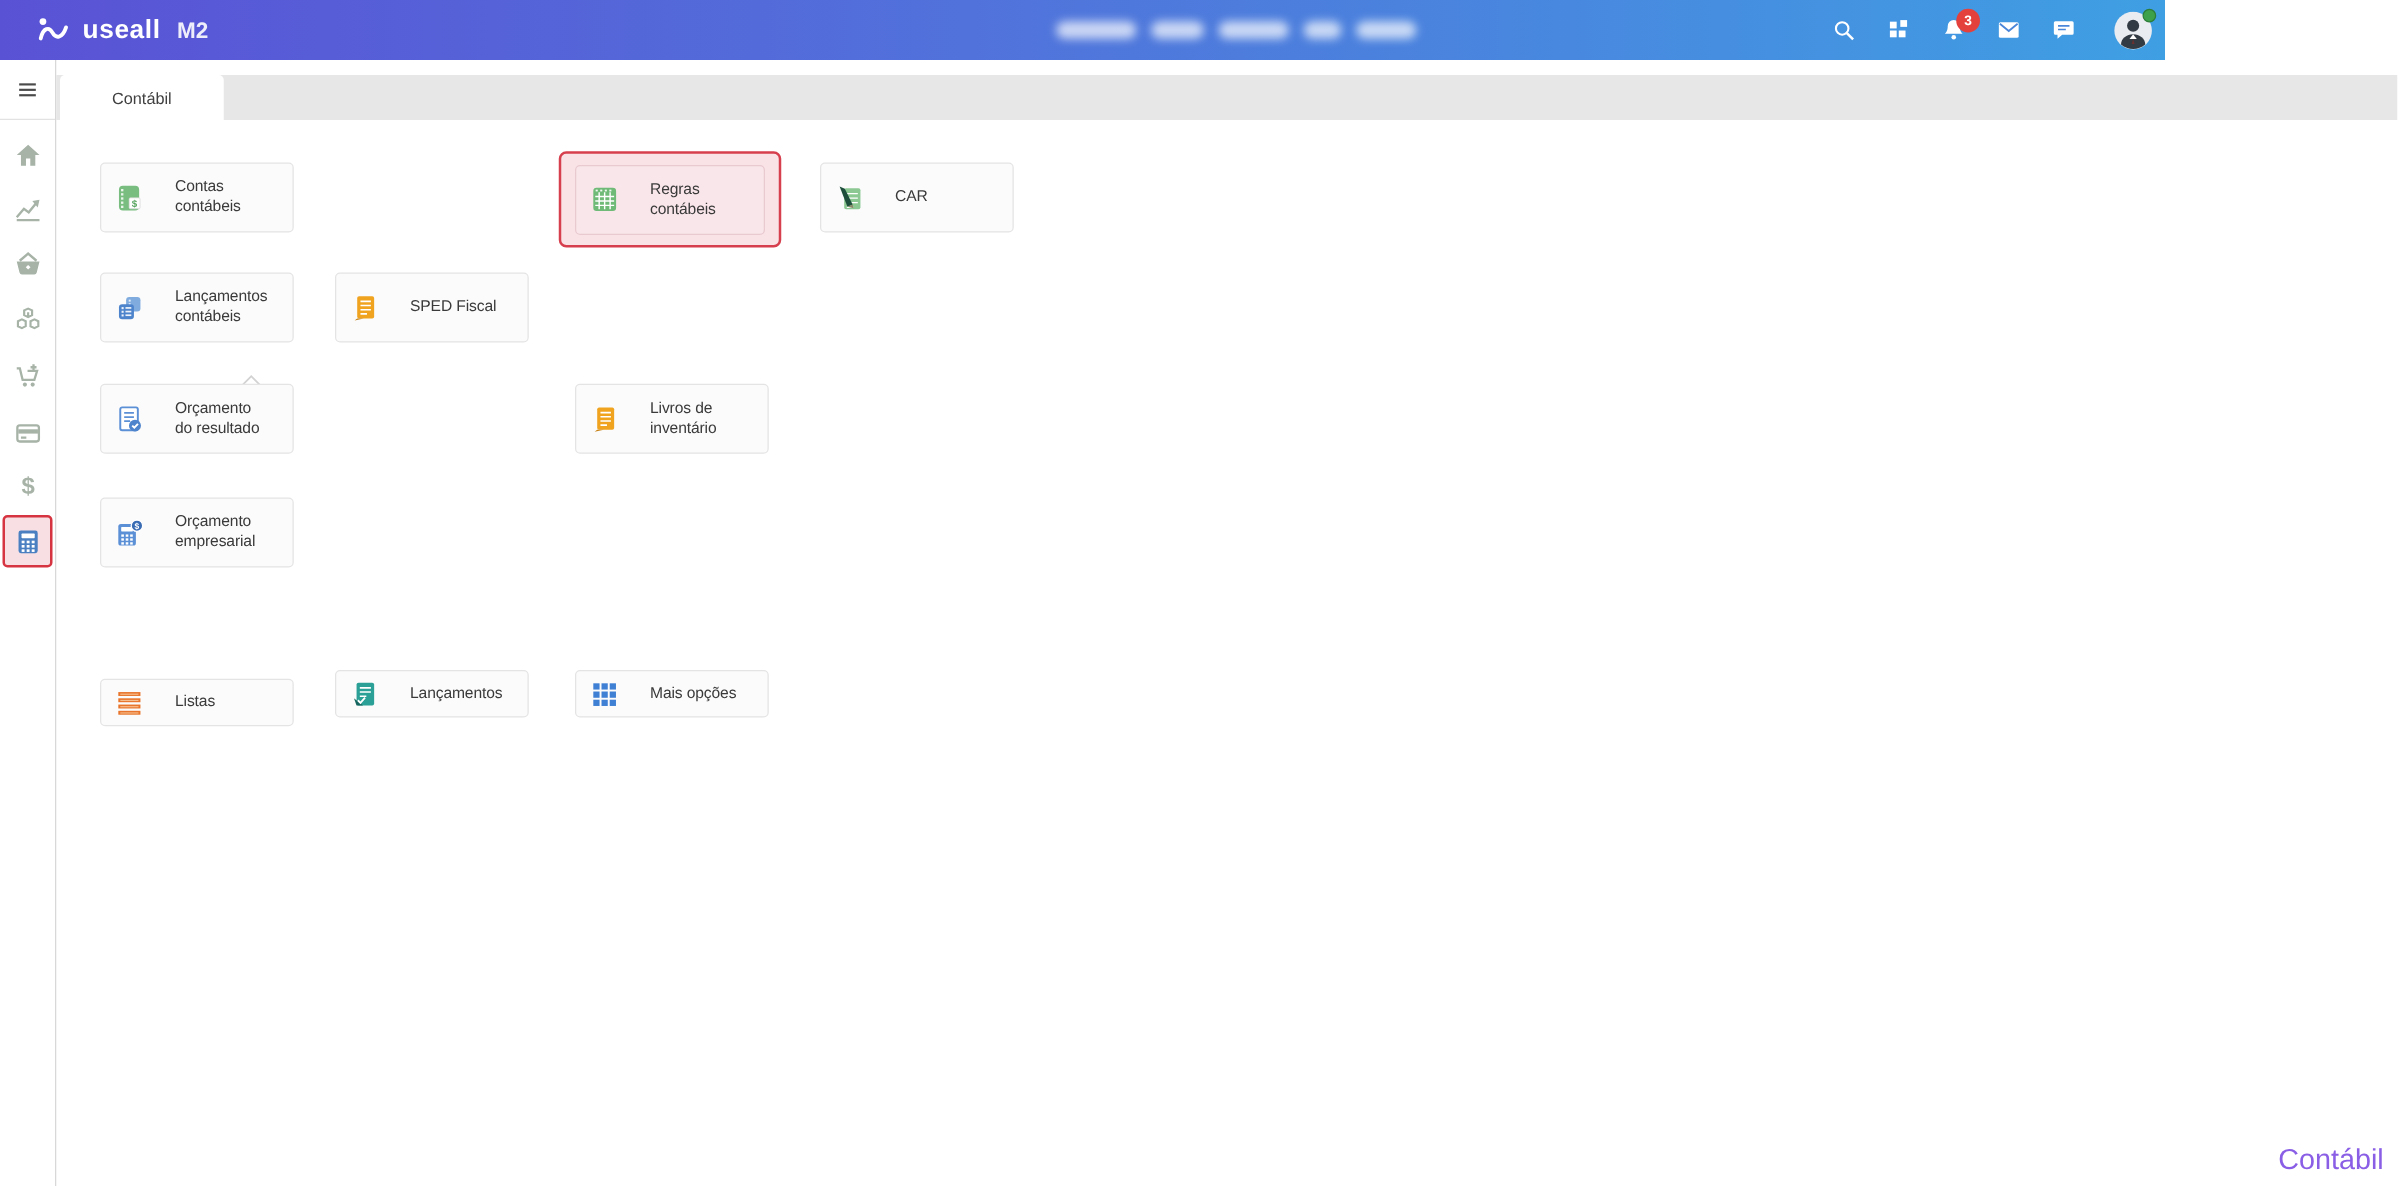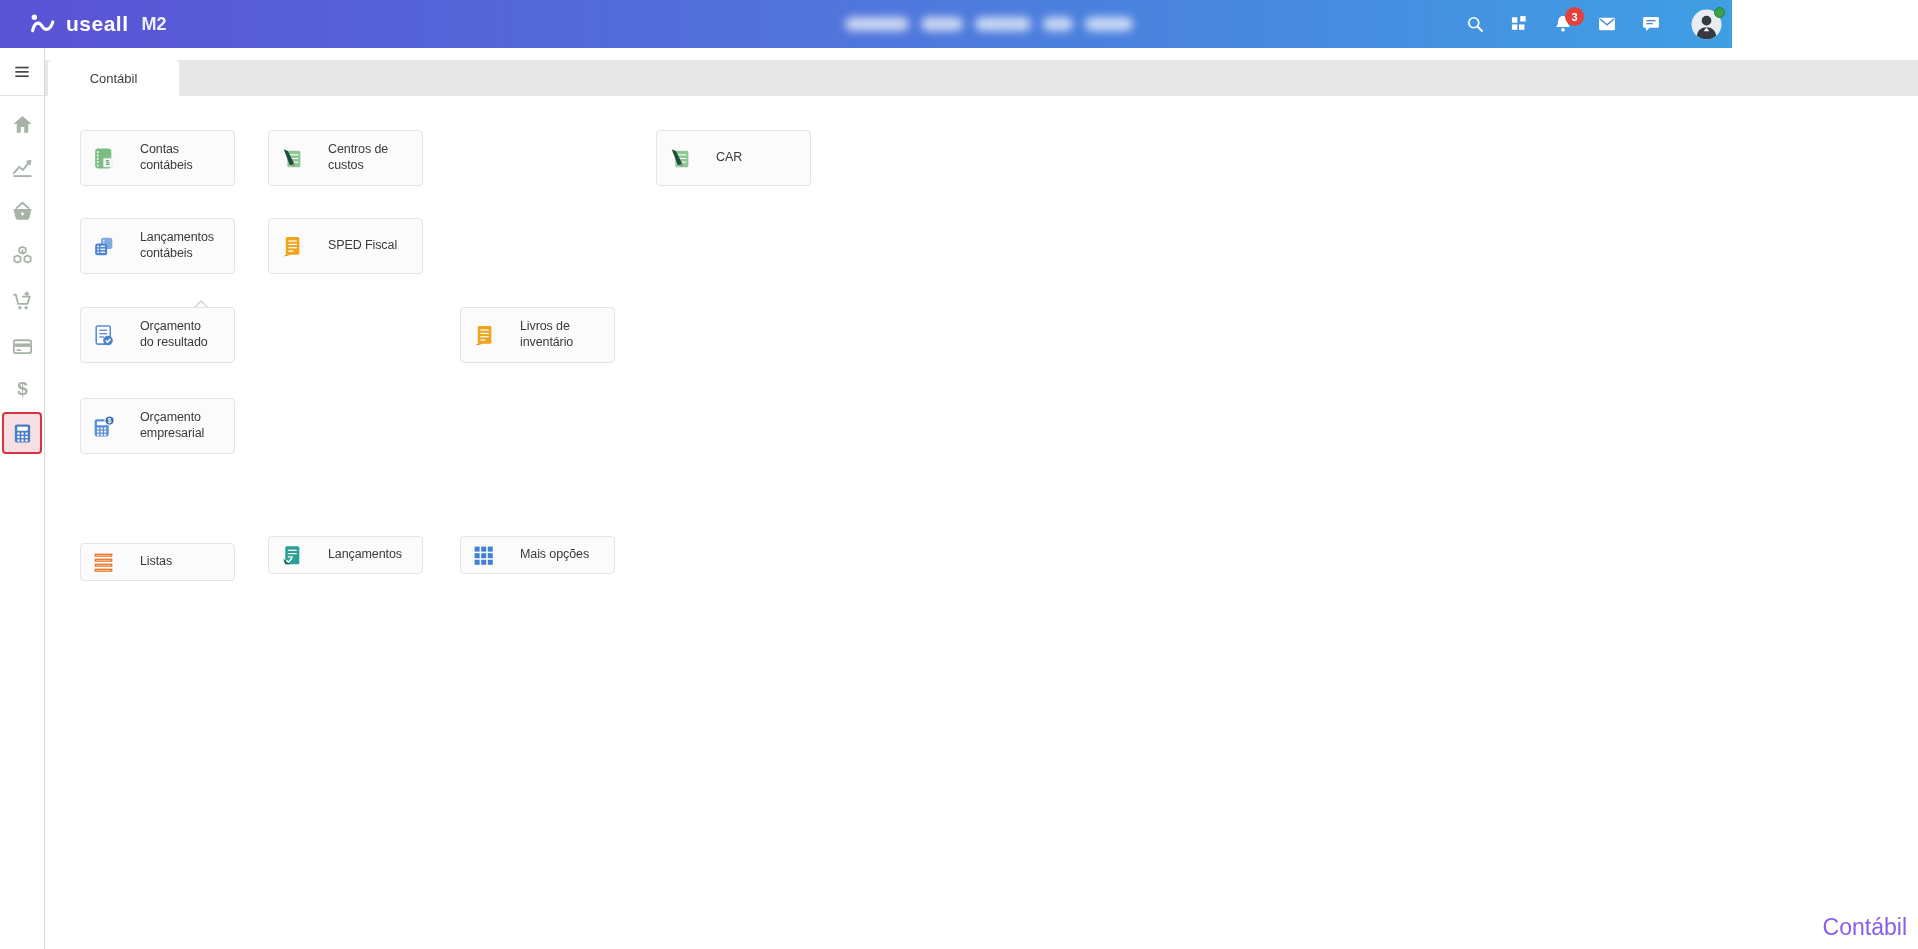--- a/index.html
+++ b/index.html
@@ -404,30 +404,32 @@
 </div>
 
 <div class="content">
   <div class="caret-up"></div>
 <div class="tile" style="height: 56px; left: 35px; top: 34px;">
     <svg>
         <use href="#t-ledger-green"></use>
       </svg>
     <span class="lbl">Contas contábeis</span>
   </div>
-    <div class="tile" style="height: 56px; left: 223px; top: 34px;">
+    <div class="hl-wrap">
+      <div class="tile" style="height: 56px;">
+    <svg>
+          <use href="#t-grid-green"></use>
+        </svg>
+    <span class="lbl">Regras contábeis</span>
+  </div>
+    </div>
+    <div class="tile" style="height: 56px; left: 611px; top: 34px;">
     <svg>
         <use href="#t-sheetpen-green"></use>
       </svg>
-    <span class="lbl">Centros de custos</span>
-  </div>
-    <div class="tile" style="height: 56px; left: 611px; top: 34px;">
-    <svg>
-        <use href="#t-sheetpen-green"></use>
-      </svg>
     <span class="lbl">CAR</span>
   </div>
     <div class="tile" style="height: 56px; left: 35px; top: 122px;">
     <svg>
         <use href="#t-coins-blue"></use>
       </svg>
     <span class="lbl">Lançamentos contábeis</span>
   </div>
     <div class="tile" style="height: 56px; left: 223px; top: 122px;">
     <svg>

